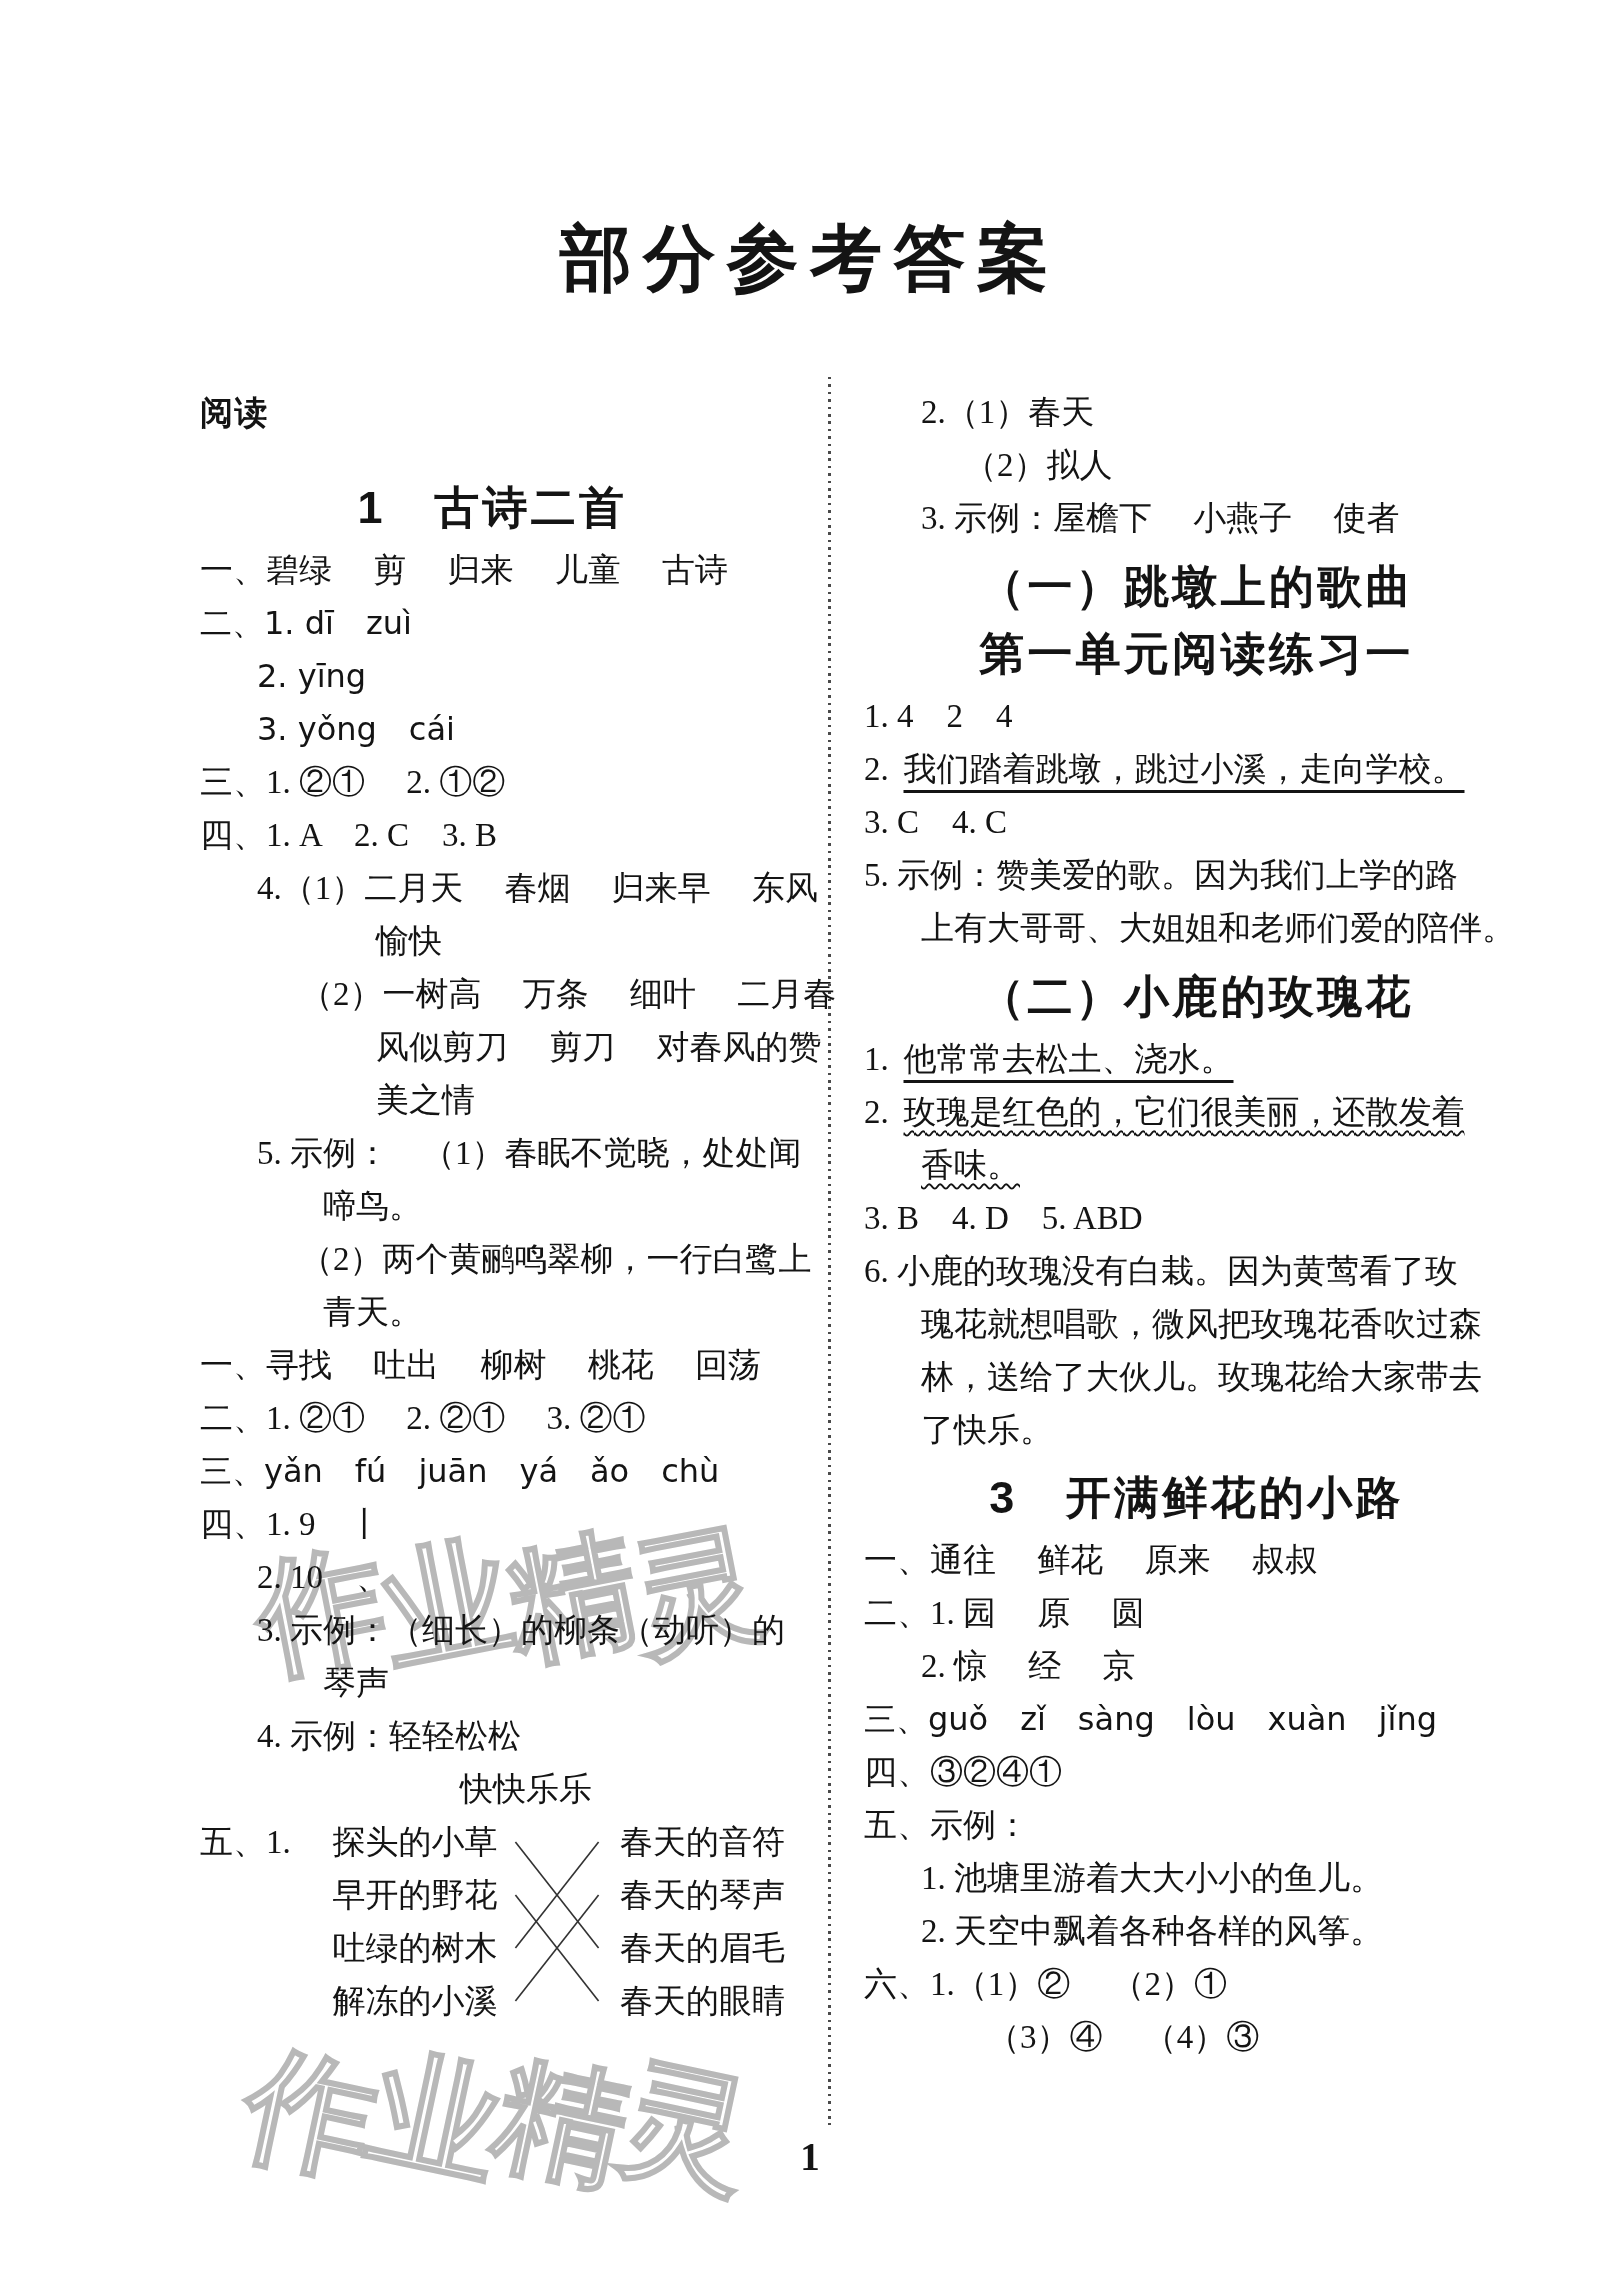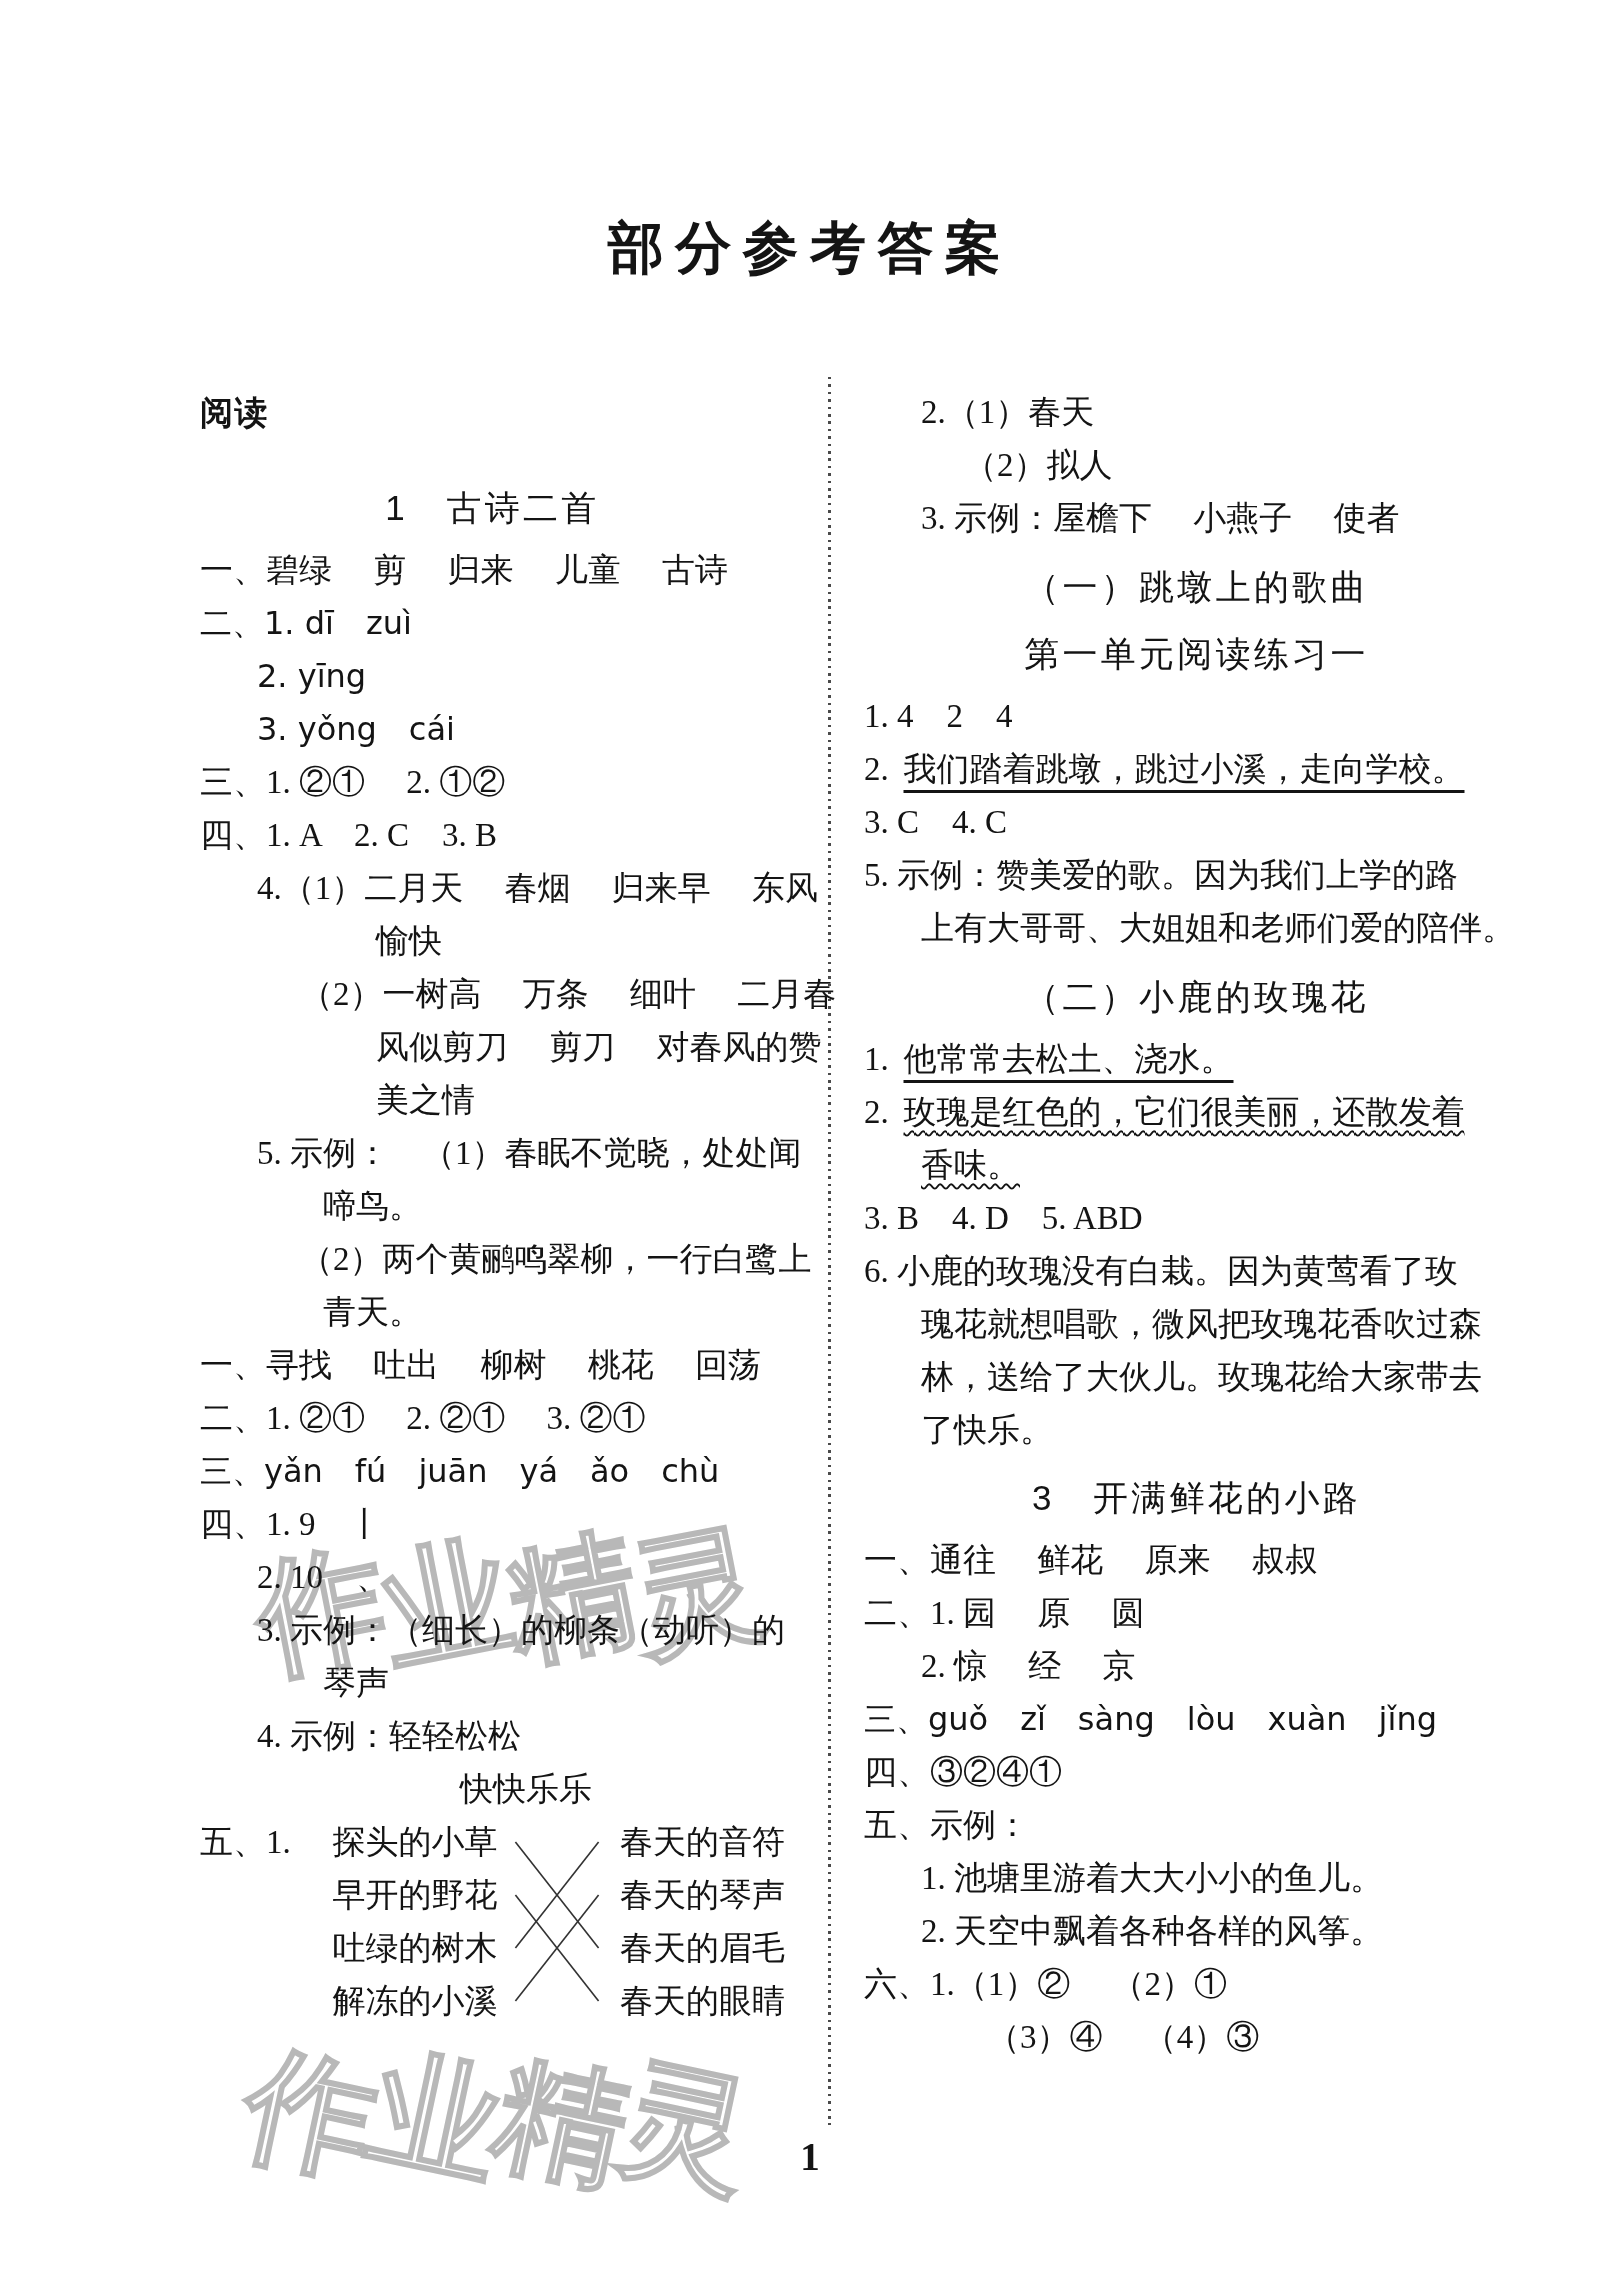--- a/index.html
+++ b/index.html
@@ -2,35 +2,35 @@
 <html lang="zh" style="font-size:13px"><head>
 <meta charset="utf-8">
 <style>
   html,body{margin:0;padding:0;}
   body{
     width:1620px;height:2295px;background:#ffffff;position:relative;overflow:hidden;
     font-family:"Liberation Serif","DejaVu Serif",serif;color:#141414;
   }
   .title{
     position:absolute;top:211px;left:0;width:100%;text-align:center;
-    font-size:56px;font-weight:bold;letter-spacing:11.4px;
+    font-size:72px;font-weight:bold;letter-spacing:11.4px;
     font-family:"Liberation Serif","DejaVu Serif",serif;
   }
   .divider{
     position:absolute;left:828px;top:377px;width:2.5px;height:1748px;z-index:0;
     background-image:repeating-linear-gradient(to bottom,#4a4a4a 0 2.5px,transparent 2.5px 7.4px);
   }
   .col{position:absolute;top:386px;z-index:2;}
   .col-left{left:200px;width:585px;}
   .col-right{left:864px;width:665px;}
   .line{font-size:33px;line-height:53px;white-space:nowrap;}
   .line .marker{margin-right:6.5px;}
   .h{
-    font-family:"Liberation Sans","DejaVu Sans",sans-serif;font-weight:normal;
-    text-align:center;font-size:35px;letter-spacing:3.3px;margin:14.7px 0 9.8px;
+    font-family:"Liberation Sans","DejaVu Sans",sans-serif;font-weight:bold;
+    text-align:center;font-size:45px;letter-spacing:3.3px;margin:14.7px 0 9.8px;
   }
   .s{
     font-family:"Liberation Sans","DejaVu Sans",sans-serif;font-weight:bold;
     font-size:33px;margin-bottom:42px;letter-spacing:1.6px;
   }
   .ind1{padding-left:57px;}
   .ind2{padding-left:100px;}
   .ind3{padding-left:123px;}
   .ind4{padding-left:176px;}
   .ind5{padding-left:260px;}

